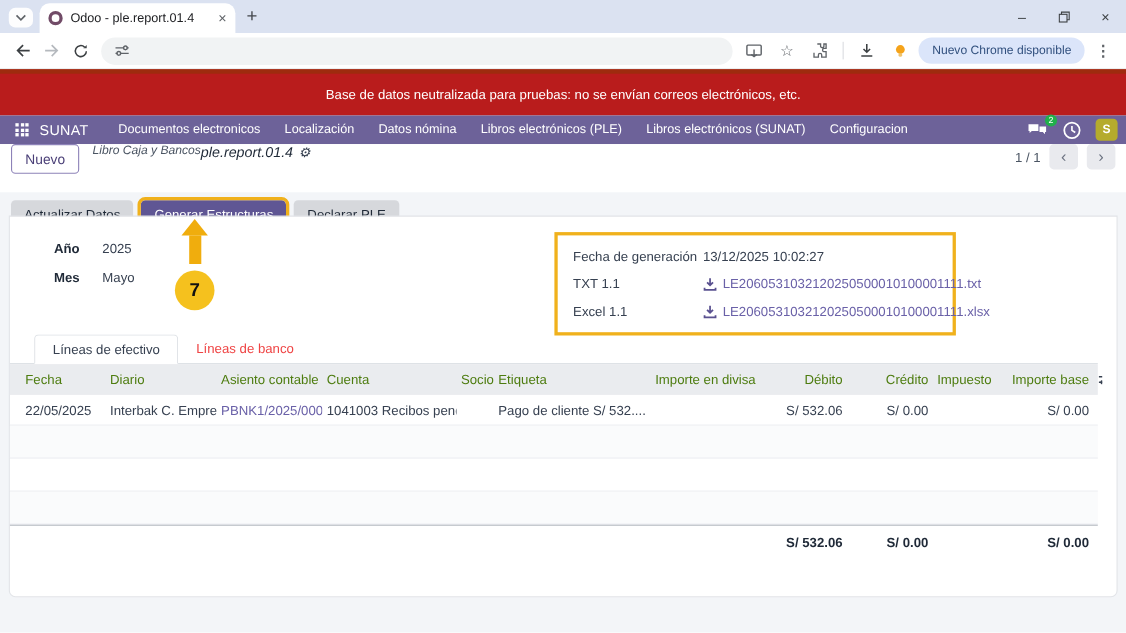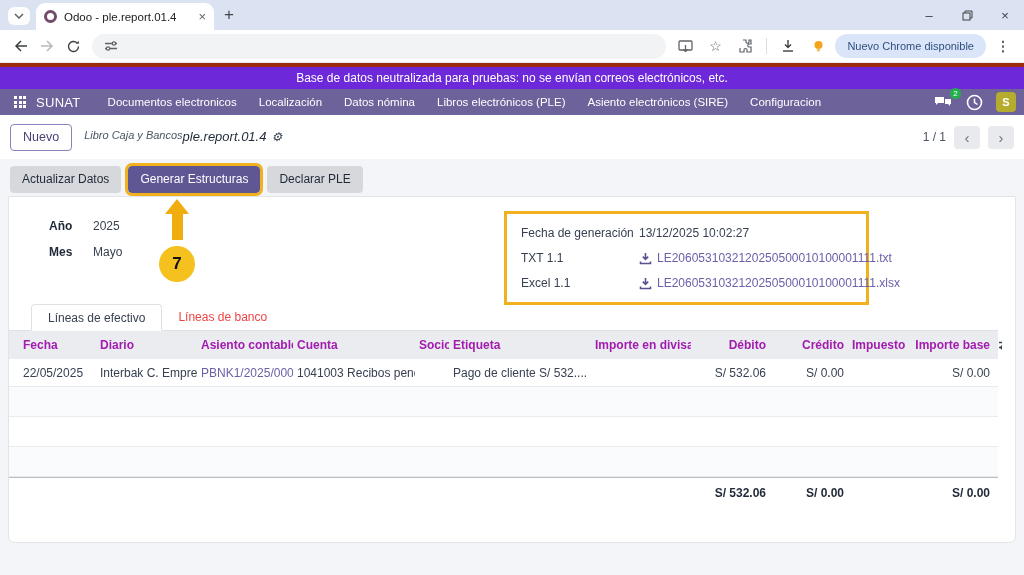--- a/index.html
+++ b/index.html
@@ -26,38 +26,38 @@
   .omnibox { flex:1; max-width:636px; height:25px; background:#f1f3f4; border-radius:13px; display:flex; align-items:center;
     gap:8px; padding:0 12px; margin:0 6px; }
   .omnibox .url { font-size:11.5px; color:#202124; white-space:nowrap; overflow:hidden; }
   .toolbar-right { display:flex; align-items:center; margin-left:auto; gap:4px; }
   .tb-divider { width:1px; height:16px; background:#dadce0; margin:0 4px; }
   .update-pill { height:24px; background:#dbe5fa; border:none; border-radius:13px; font-size:11px; color:#31507e;
     padding:0 12px; cursor:pointer; white-space:nowrap; font-family:inherit; }
   .kebab { border:none; background:none; font-size:14px; color:#5f6368; cursor:pointer; padding:0 6px; font-weight:bold; }
 
   
-  .neutral-banner { height:26px; background:#6d28d9; border-top:4px solid #9e2b0e; color:#fff; font-size:12px;
+  .neutral-banner { height:42px; background:#b91c1c; border-top:4px solid #9e2b0e; color:#fff; font-size:12px;
     display:flex; align-items:center; justify-content:center; }
   .navbar { height:26px; background:#6d6299; display:flex; align-items:center; color:#fff; padding:0 8px; gap:4px; }
   .apps-btn { width:24px; height:22px; border:none; background:none; cursor:pointer; display:flex; align-items:center; justify-content:center; }
   .grid-icon { display:grid; grid-template-columns:repeat(3,3px); grid-gap:1.5px; }
   .grid-icon i { width:3px; height:3px; background:#fff; display:block; }
   .brand { font-size:13px; margin-right:14px; letter-spacing:.3px; cursor:pointer; }
   .nav-item { font-size:11.5px; color:#fff; background:none; border:none; padding:0 9px; height:26px; cursor:pointer; font-family:inherit; white-space:nowrap; }
   .navbar-right { margin-left:auto; display:flex; align-items:center; gap:10px; }
   .msg-btn { position:relative; border:none; background:none; cursor:pointer; width:22px; height:20px; }
   .badge { position:absolute; top:-4px; right:-5px; background:#21b04b; color:#fff; font-size:8px; min-width:11px; height:11px;
     border-radius:6px; display:flex; align-items:center; justify-content:center; padding:0 2px; }
   .activity-btn { border:none; background:none; cursor:pointer; width:20px; height:20px; }
   .avatar { width:20px; height:20px; border-radius:4px; background:#b5ab2d; color:#fff; font-size:11px; font-weight:bold;
     display:flex; align-items:center; justify-content:center; cursor:pointer; }
 
   
-  .control-panel { height:44px; background:#fff; display:flex; align-items:center; padding:0 10px; }
+  .control-panel { height:44px; background:#fff; display:flex; align-items:flex-start; padding:0 10px; }
   .btn-new { height:27px; padding:0 12px; background:#fff; border:1px solid #8d82b8; border-radius:4px; color:#4a3f77;
     font-size:12.5px; cursor:pointer; font-family:inherit; }
   .crumbs { margin-left:12px; display:flex; flex-direction:row; justify-content:center; line-height:1.25;font-style:italic; }
   .crumb-path { font-size:11px; color:#4b5563; }
   .crumb-record { font-size:13px; color:#1f2937; display:flex; align-items:center; gap:5px; }
   .gear { font-size:12px; color:#374151; cursor:pointer; }
   .pager { margin-left:auto; display:flex; align-items:center; gap:8px; }
   .pager-count { font-size:12px; color:#4b5563; }
   .pager-btn { width:26px; height:23px; border:none; background:#e9eaee; border-radius:4px; color:#6b7280; cursor:pointer;
     display:flex; align-items:center; justify-content:center; }
@@ -96,21 +96,21 @@
   .nb-tabs { display:flex; padding-left:22px; border-bottom:1px solid #dee2e6; height:27px; }
   .nb-tab { border:none; background:none; font-size:12px; padding:0 16px; cursor:pointer; color:#ef4444; font-family:inherit; }
   .nb-tab.active { background:#fff; color:#374151; border:1px solid #dee2e6; border-bottom:1px solid #fff; border-radius:4px 4px 0 0;
     margin-bottom:-1px; }
 
   
   .grid-row { display:grid; grid-template-columns:87px 101px 96px 122px 34px 142px 100px 79px 78px 63px 83px 1fr;
     align-items:center; font-size:12px; }
   .grid-row > div { padding:0 4px; white-space:nowrap; overflow:hidden; }
   .grid-row > div:first-child { padding-left:14px; }
-  .thead { background:#eaecef; height:28px; font-weight:bold; color:#a21caf; }
+  .thead { background:#eaecef; height:28px; font-weight:normal; color:#4d7c0f; }
   .num { text-align:right; }
   .tr { height:28px; border-bottom:1px solid #e9ecef; color:#374151; }
   .tr .link { color:#6a61a8; cursor:pointer; }
   .tr.empty-a { background:#fafbfc; height:30px; }
   .tr.empty-b { background:#fff; height:30px; }
   .tfoot { height:30px; border-top:1px solid #b9bdc4; font-weight:bold; color:#1f2937; }
   .col-toggle { border:none; background:none; cursor:pointer; padding:0; display:flex; justify-content:center; }
 
   .icon-svg { display:block; }
 </style>
@@ -214,21 +214,21 @@
         <i></i>
         <i></i>
         <i></i>
       </span>
   </button>
   <span class="brand">SUNAT</span>
   <button class="nav-item">Documentos electronicos</button>
   <button class="nav-item">Localización</button>
   <button class="nav-item">Datos nómina</button>
   <button class="nav-item">Libros electrónicos (PLE)</button>
-  <button class="nav-item">Asiento electrónicos (SIRE)</button>
+  <button class="nav-item">Libros electrónicos (SUNAT)</button>
   <button class="nav-item">Configuracion</button>
   <div class="navbar-right">
     <button class="msg-btn">
       <svg class="icon-svg" width="18" height="15" viewBox="0 0 18 15">
           <path d="M1 2h9v6H4L2 10V8H1z" fill="#fff"></path>
           <path d="M11 4h6v5h-1v2l-2-2h-3z" fill="#fff"></path>
         </svg>
       <span class="badge">2</span>
     </button>
     <button class="activity-btn">

